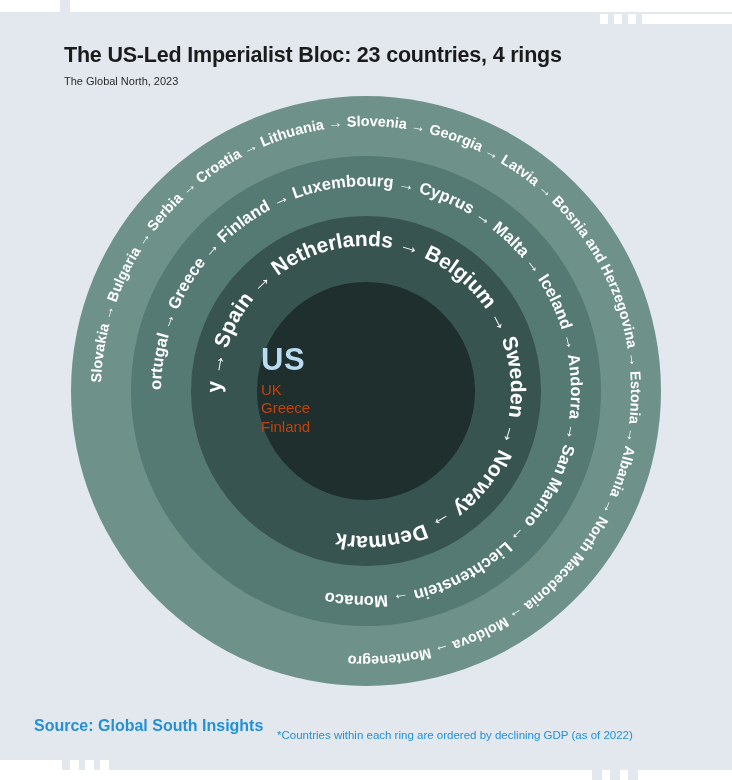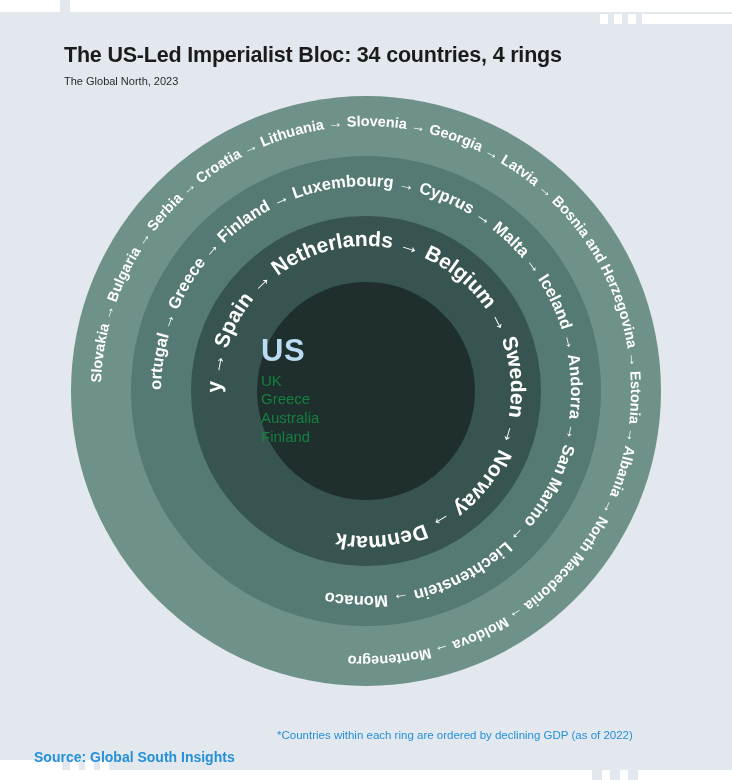--- a/index.html
+++ b/index.html
@@ -50,42 +50,42 @@
     position:absolute;left:50%;top:50%;
     transform:translate(-50%,-50%);
     width:210px;
   }
   .core-us{
     font-size:31px;font-weight:bold;color:#b9dcf2;
     line-height:1.05;letter-spacing:0.5px;
   }
   .core-list{margin-top:4px;}
   .core-list div{
-    font-size:15px;color:#15803d;line-height:1.26;
+    font-size:15px;color:#c2410c;line-height:1.26;
   }
 
   
   svg.ringtext{
     position:absolute;left:50%;top:50%;
     transform:translate(-50%,-50%);
     overflow:visible;
   }
   svg.ringtext text{
     fill:#ffffff;
     font-family:"Liberation Sans", sans-serif;
     font-weight:bold;
   }
   #svg1 text{font-size:21px;}
   #svg2 text{font-size:16.5px;}
   #svg3 text{font-size:14.5px;}
 
   
   .footer-source{
     position:absolute;left:34px;top:717px;
-    font-size:14px;font-weight:bold;color:#2490d8;margin-top:32px;
+    font-size:16px;font-weight:bold;color:#2490d8;
   }
   .footer-note{
     position:absolute;left:277px;top:729px;
     font-size:11.5px;font-weight:normal;color:#2490d8;
   }
 </style>
 </head>
 <body>
 
 <div class="deco deco-top-left-bar"></div>
@@ -103,21 +103,21 @@
   <i style="left:85px;width:9px;"></i>
   <i style="left:100px;width:9px;"></i>
 </div>
 <div class="deco-br-dashes">
   <i style="left:0px;width:10px;"></i>
   <i style="left:18px;width:10px;"></i>
   <i style="left:36px;width:10px;"></i>
 </div>
 
 <div class="header">
-  <h1 class="title">The US-Led Imperialist Bloc: 34 countries, 4 rings</h1>
+  <h1 class="title">The US-Led Imperialist Bloc: 23 countries, 4 rings</h1>
   <p class="subtitle">The Global North, 2023</p>
 </div>
 
 <div class="stage">
 
   <div class="ring" id="ring3" style="background: rgb(110, 146, 137);"></div>
   <div class="ring" id="ring2" style="background: rgb(85, 122, 115);"></div>
   <div class="ring" id="ring1" style="background: rgb(55, 84, 80);"></div>
   <div class="ring" id="core" style="background: rgb(30, 47, 46);"></div>
 
@@ -146,20 +146,19 @@
     <text>
       <textPath href="#p1" startOffset="25%" text-anchor="middle">Germany → France → Italy → Spain → Netherlands → Belgium → Sweden → Norway → Denmark</textPath>
     </text>
   </svg>
 
   <div class="core-inner">
     <div class="core-us">US</div>
     <div class="core-list">
       <div>UK</div>
       <div>Greece</div>
-      <div>Australia</div>
       <div>Finland</div>
     </div>
   </div>
 </div>
 
 <div class="footer-source">Source: Global South Insights</div>
 <div class="footer-note">*Countries within each ring are ordered by declining GDP (as of 2022)</div>
 
 </body></html>

